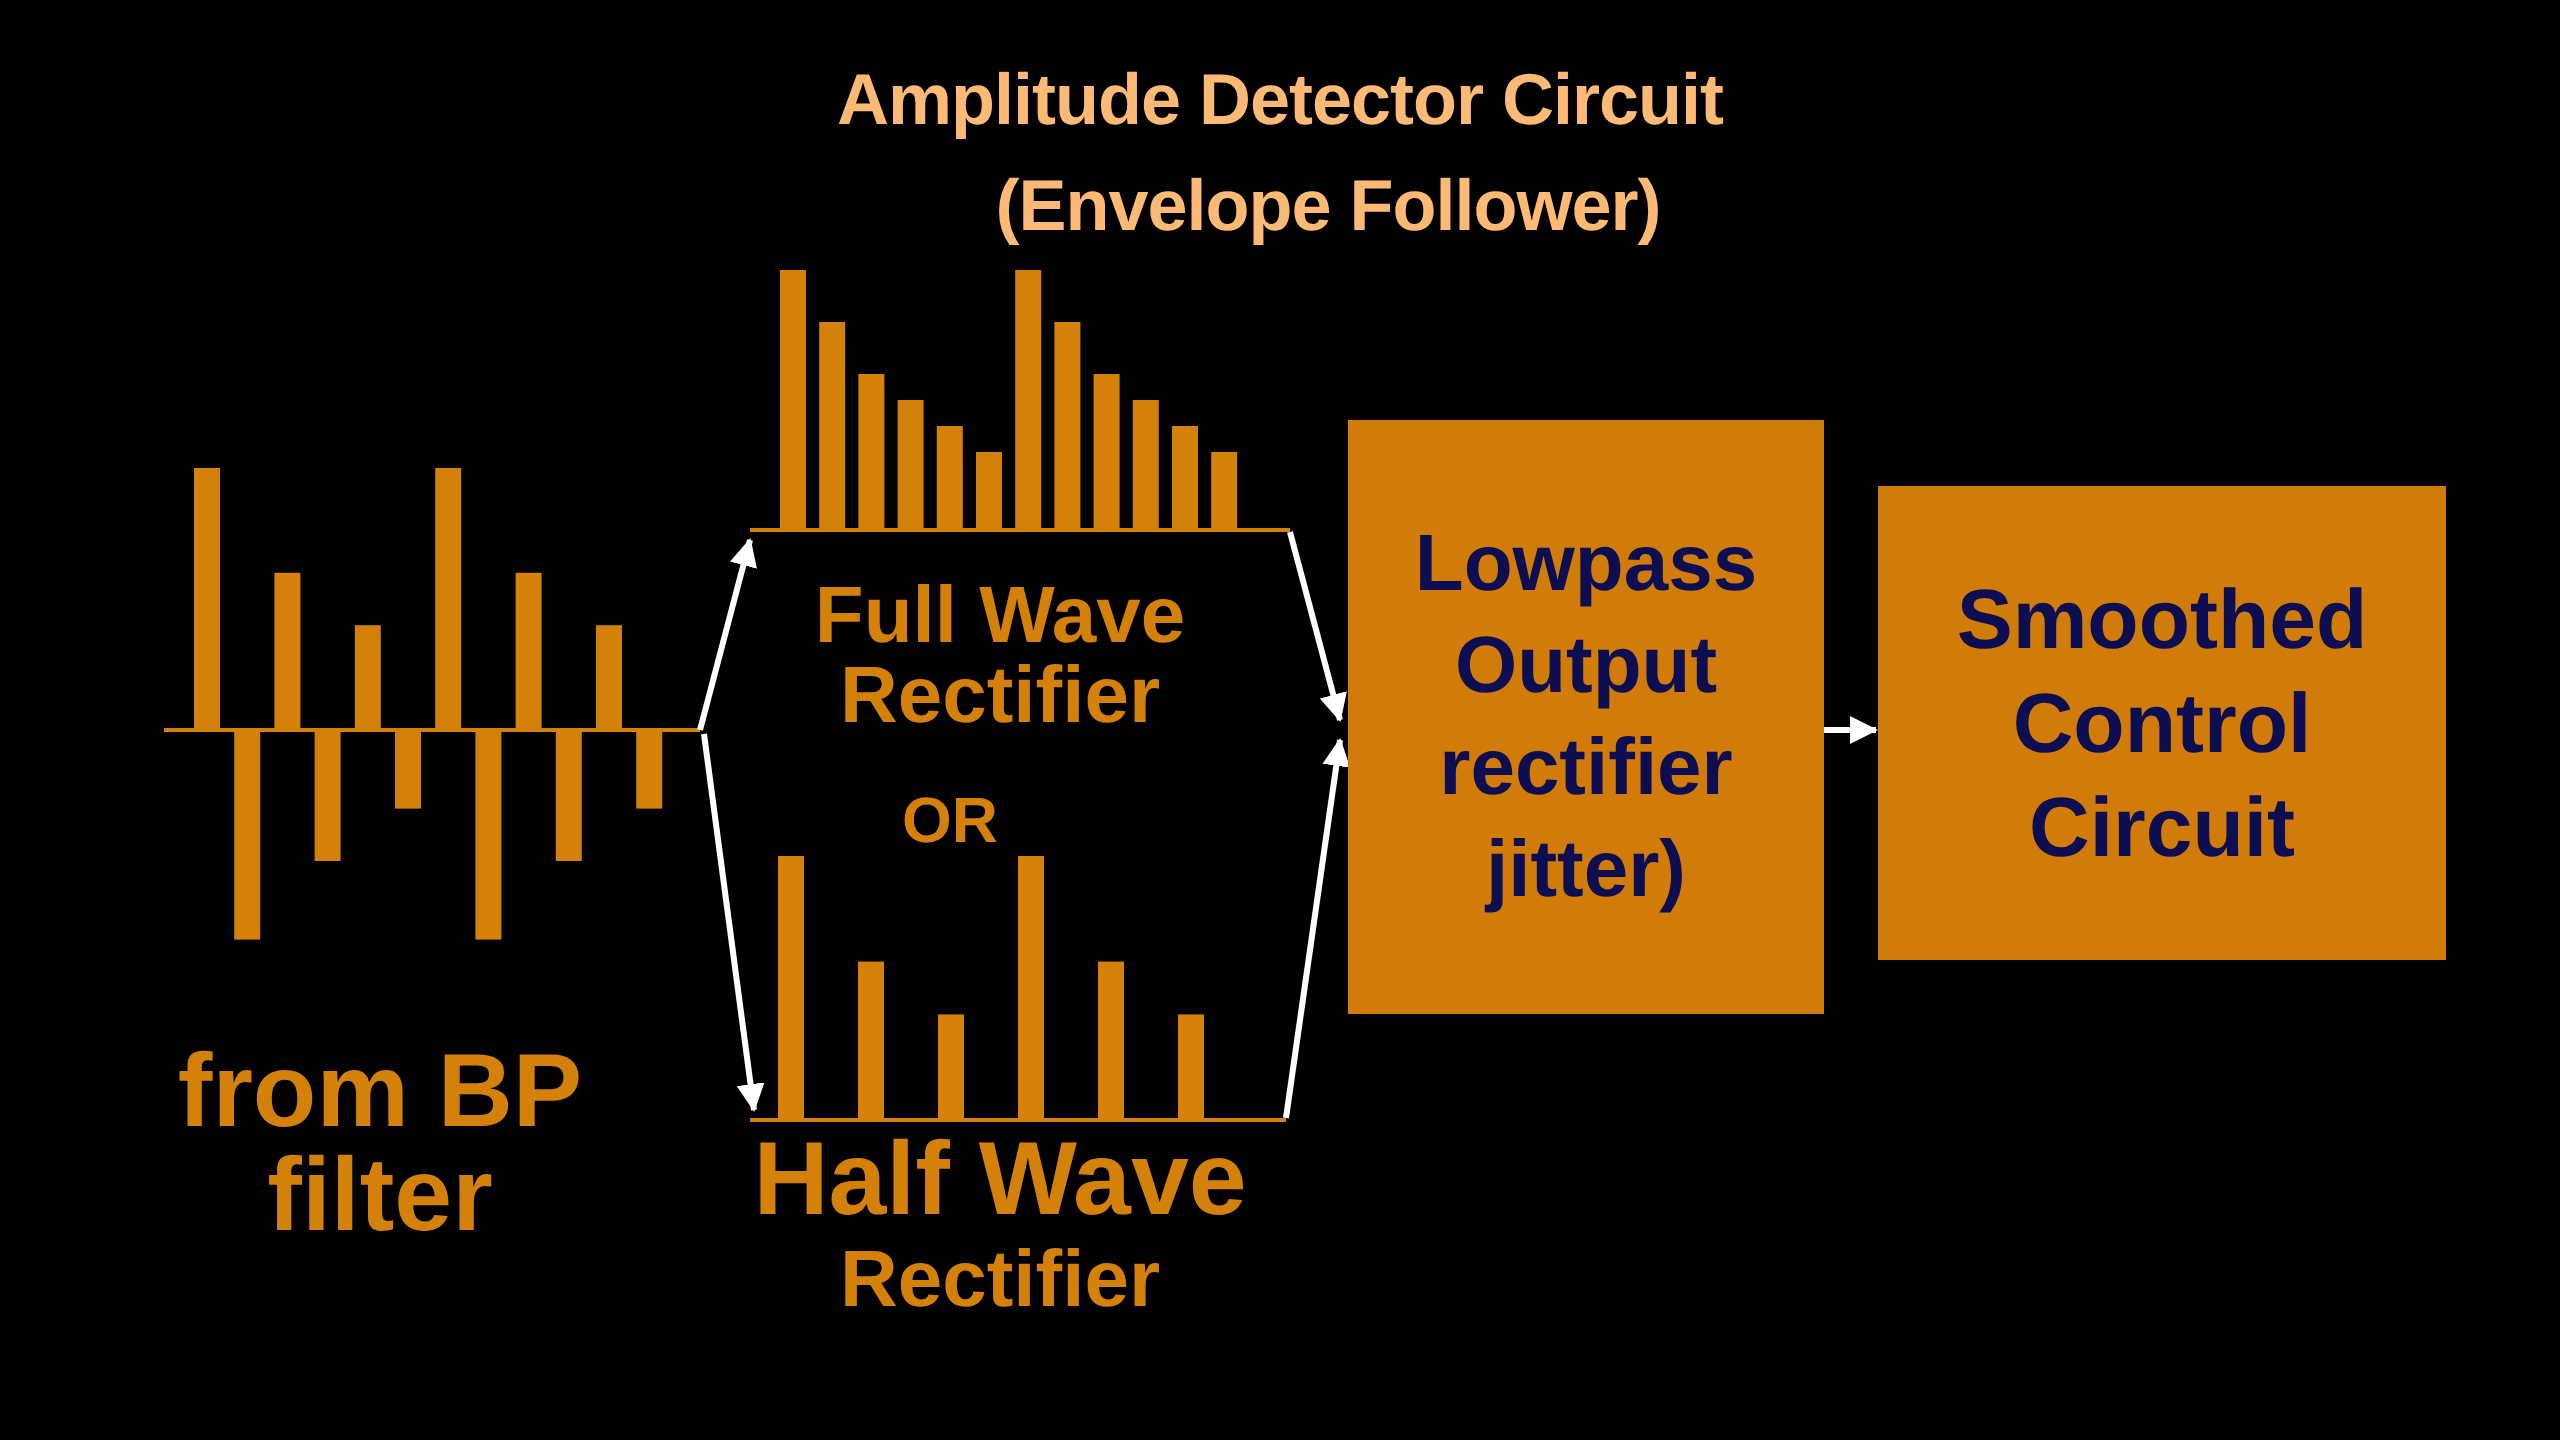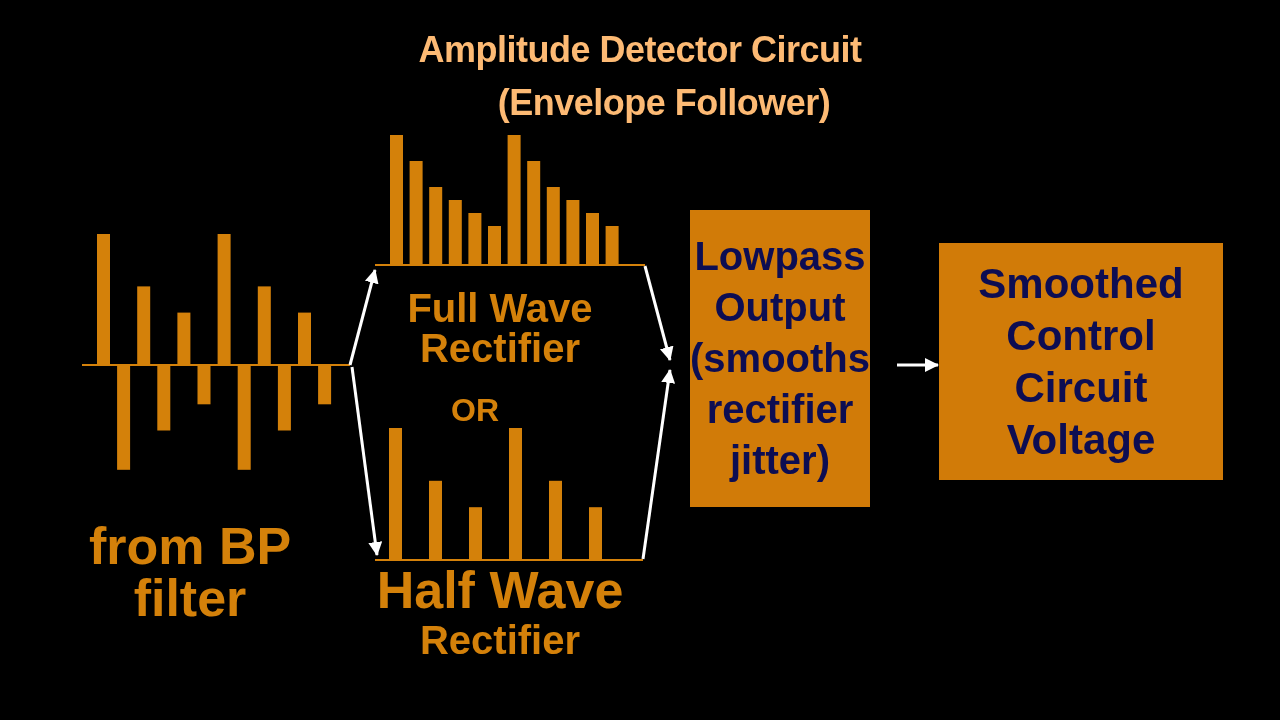--- a/index.html
+++ b/index.html
@@ -84,26 +84,24 @@
 <div class="label" style="left:30px; top:488px; width:320px; font-size:52px; line-height:52px;margin-top:32px;">from BP filter</div>
 
 <div class="label" style="left:375px; top:283px; width:250px; font-size:40px; line-height:50px;">Full Wave</div>
 <div class="label" style="left:375px; top:323px; width:250px; font-size:40px; line-height:50px;">Rectifier</div>
 
 <div class="label" style="left:420px; top:385px; width:110px; font-size:32px; line-height:50px;">OR</div>
 
 <div class="label" style="left:370px; top:565px; width:260px; font-size:52px; line-height:50px;">Half Wave</div>
 <div class="label" style="left:370px; top:615px; width:260px; font-size:40px; line-height:50px;">Rectifier</div>
 
-<div class="box" style="left:690px; top:210px; width:180px; height:297px; font-size:40px; line-height:51px;">
+<div class="box" style="left:674px; top:210px; width:238px; height:297px; font-size:40px; line-height:51px;">
   <span>Lowpass</span>
   <span>Output</span>
-  <span>(smooths</span>
   <span>rectifier</span>
   <span>jitter)</span>
 </div>
 
 <div class="box" style="left:939px; top:243px; width:284px; height:237px; font-size:42px; line-height:52px;">
   <span>Smoothed</span>
   <span>Control</span>
   <span>Circuit</span>
-  <span>Voltage</span>
 </div>
 
 </body></html>

